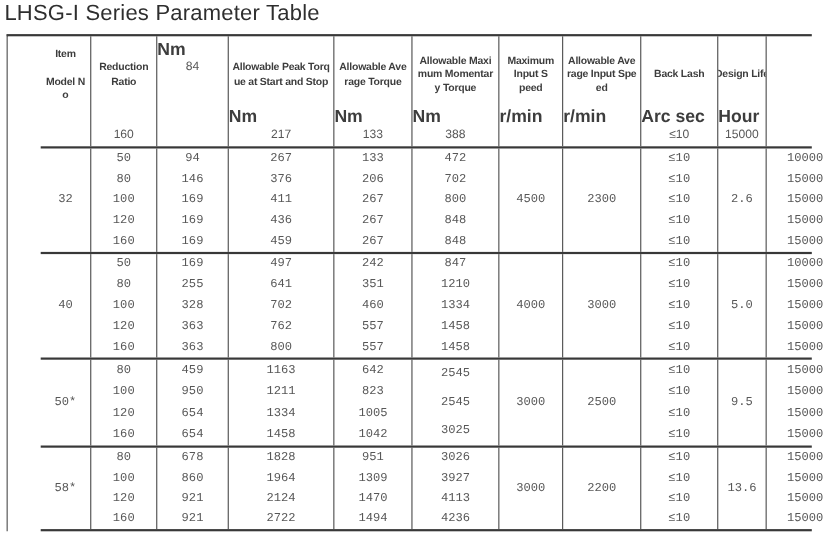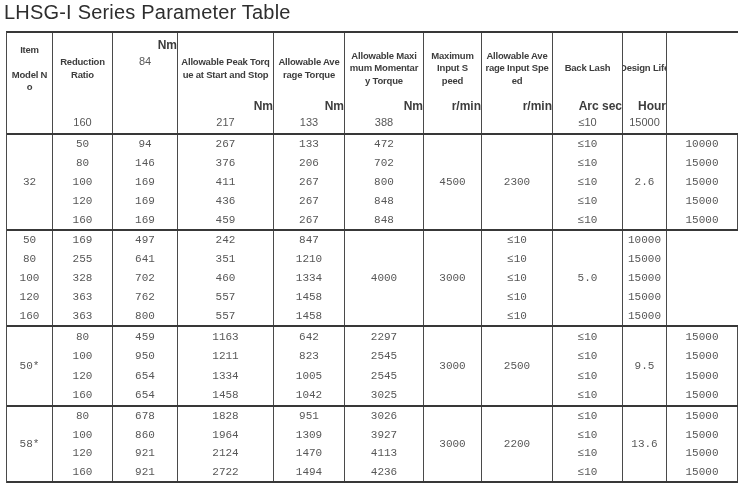--- a/index.html
+++ b/index.html
@@ -4,35 +4,35 @@
 <style>
   * { margin:0; padding:0; box-sizing:border-box; }
   html,body { width:750px; height:500px; background:#ffffff; overflow:hidden;
               font-family:"Liberation Sans","DejaVu Sans",sans-serif; }
   #app { position:relative; width:750px; height:500px; background:#ffffff; }
 
   .page-title { position:absolute; left:4px; top:1px; font-size:20px;
                 color:#2e2e2e; letter-spacing:0.2px; }
 
   .ptable { position:absolute; left:6px; top:31px; width:732px;
-            border-top:2px solid #383838; border-left:1px solid #4a4a4a; }
+            border-top:2px solid #383838; border-left:1px solid #4a4a4a;padding-left:30px; }
 
   .grid-row { display:grid;
               grid-template-columns:46px 60px 65px 96px 71px 79px 58px 71px 70px 44px 71px;
               border-bottom:2px solid #383838; }
 
   
   .header-row { height:102px; }
   .hcell { border-right:1px solid #4a4a4a; display:flex; flex-direction:column;
            padding:5px 0 2px; overflow:hidden; }
   .h-title { flex:1; display:flex; align-items:center; justify-content:center;
              text-align:center; white-space:pre; font-weight:bold;
              font-size:9.5px; line-height:12.5px; color:#3d3d3d;
              letter-spacing:-0.2px; }
-  .h-unit  { height:15px; text-align:right; font-weight:bold; font-size:12px;
+  .h-unit  { height:15px; text-align:left; font-weight:bold; font-size:16px;
              line-height:15px; color:#3d3d3d; white-space:pre; }
   .h-value { height:17px; text-align:center; font-size:11px; line-height:17px;
              color:#575757; }
 
   
   .block-0 { height:96px; }
   .block-1 { height:96px; }
   .block-2 { height:80px; }
   .block-3 { height:76px; }
   .cell { border-right:1px solid #4a4a4a; display:flex; flex-direction:column;
@@ -169,20 +169,23 @@
         <div class="cell">
           <div class="val">10000</div>
           <div class="val">15000</div>
           <div class="val">15000</div>
           <div class="val">15000</div>
           <div class="val">15000</div>
         </div>
       </div>
       <div class="grid-row block-1">
         <div class="cell">
+          <div class="val">40</div>
+        </div>
+        <div class="cell">
           <div class="val">50</div>
           <div class="val">80</div>
           <div class="val">100</div>
           <div class="val">120</div>
           <div class="val">160</div>
         </div>
         <div class="cell">
           <div class="val">169</div>
           <div class="val">255</div>
           <div class="val">328</div>
@@ -256,21 +259,20 @@
           <div class="val">1334</div>
           <div class="val">1458</div>
         </div>
         <div class="cell">
           <div class="val">642</div>
           <div class="val">823</div>
           <div class="val">1005</div>
           <div class="val">1042</div>
         </div>
         <div class="cell">
-          <div class="val">2297</div>
           <div class="val">2545</div>
           <div class="val">2545</div>
           <div class="val">3025</div>
         </div>
         <div class="cell">
           <div class="val">3000</div>
         </div>
         <div class="cell">
           <div class="val">2500</div>
         </div>

